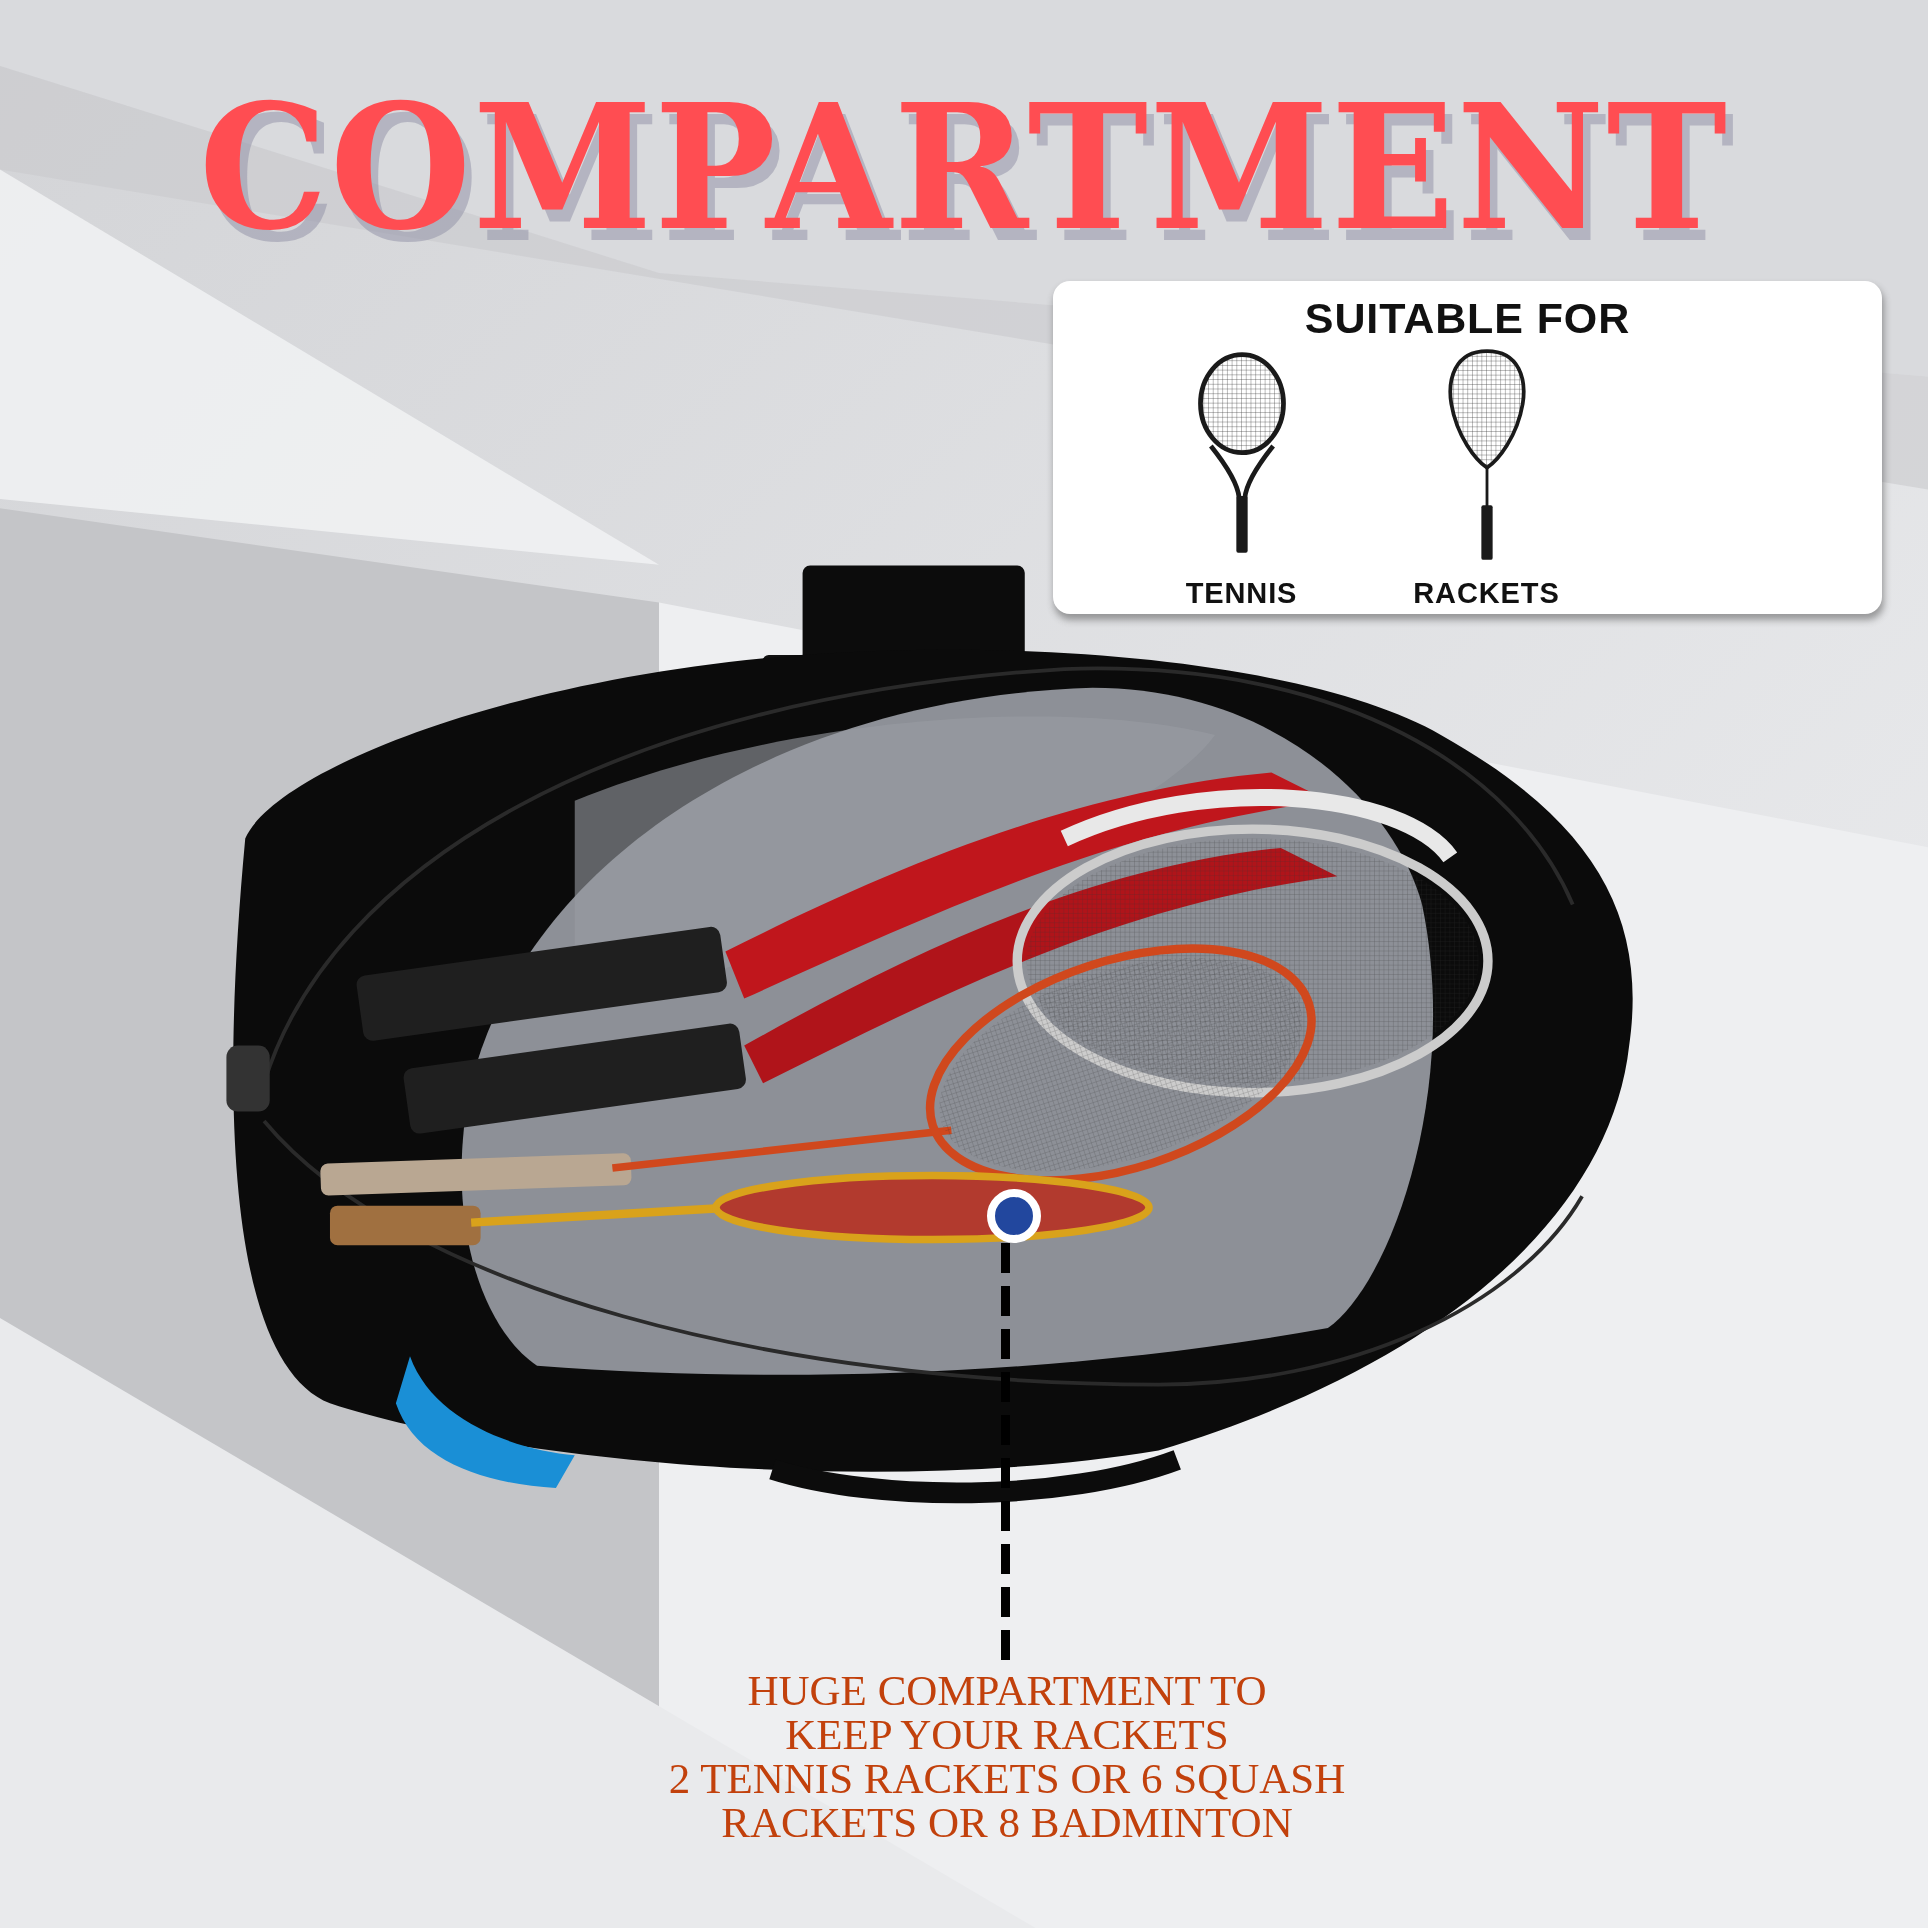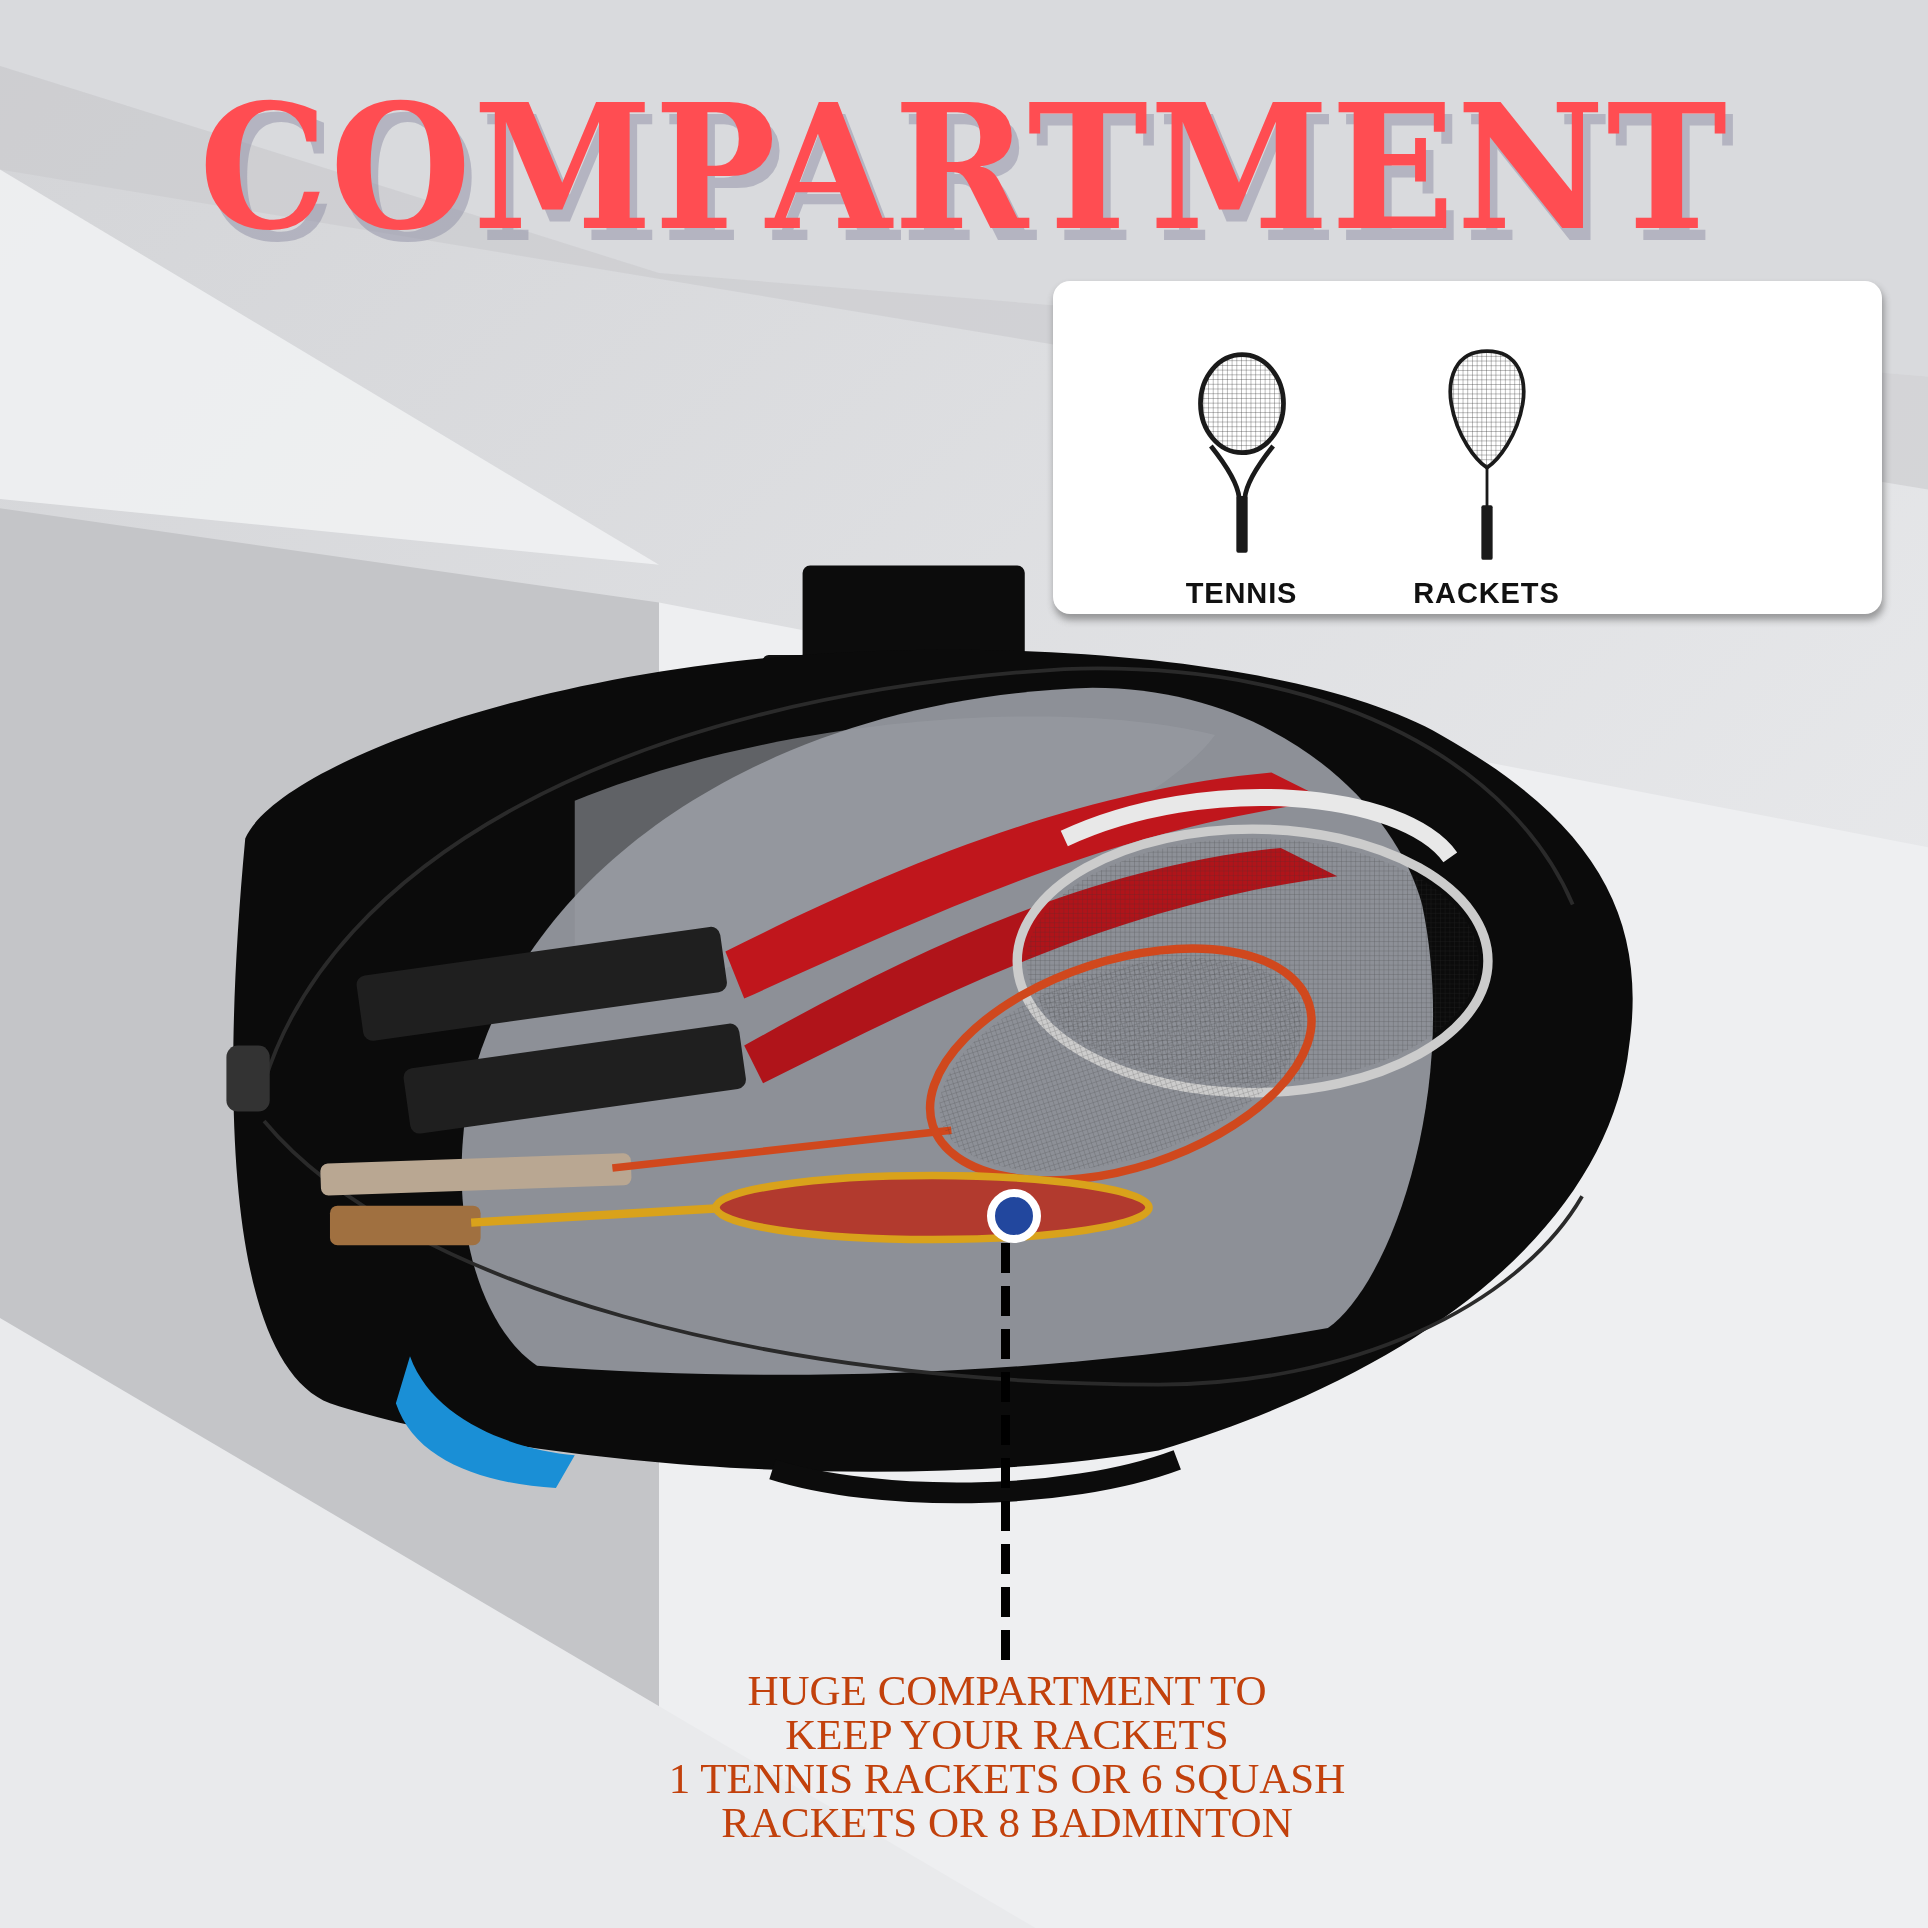--- a/index.html
+++ b/index.html
@@ -81,20 +81,21 @@
   <polygon points="0,70 700,290 2048,400 2048,520 0,180" fill="#c9cacd" opacity="0.6"></polygon>
   <polygon points="0,180 700,600 0,530" fill="#f3f4f5" opacity="0.8"></polygon>
   <polygon points="0,540 700,640 700,2048 0,2048" fill="#c4c5c8"></polygon>
   <polygon points="700,640 2048,900 2048,2048 700,2048" fill="#eeeff1"></polygon>
   <polygon points="0,1400 1100,2048 0,2048" fill="#e9eaec"></polygon>
 </svg>
 
 <div class="headline">COMPARTMENT</div>
 
 <div class="card">
+  <div class="card-title">SUITABLE FOR</div>
 
   <div class="sport" style="left:85px;">
     <svg width="104" height="217" viewBox="0 0 110 230">
       <defs>
           <pattern id="net" width="5" height="5" patternUnits="userSpaceOnUse">
             <path d="M5 0 V5 M0 5 H5" stroke="#333" stroke-width="0.7"></path>
           </pattern>
         </defs>
       <ellipse cx="55" cy="60" rx="44" ry="52" fill="url(#net)" stroke="#1a1a1a" stroke-width="5"></ellipse>
       <path d="M22 105 Q50 140 52 160 M88 105 Q60 140 58 160" stroke="#1a1a1a" stroke-width="5" fill="none"></path>
@@ -153,16 +154,16 @@
 
   <path d="M590 970 C700 1005 900 1005 1020 960" stroke="#0c0c0c" stroke-width="22" fill="none"></path>
 </svg>
 
 <div class="marker"></div>
 <div class="dash-line"></div>
 
 <div class="desc">
   <div>HUGE COMPARTMENT TO</div>
   <div>KEEP YOUR RACKETS</div>
-  <div>1 TENNIS RACKETS OR 6 SQUASH</div>
+  <div>2 TENNIS RACKETS OR 6 SQUASH</div>
   <div>RACKETS OR 8 BADMINTON</div>
 </div>
 
 
 </body></html>

